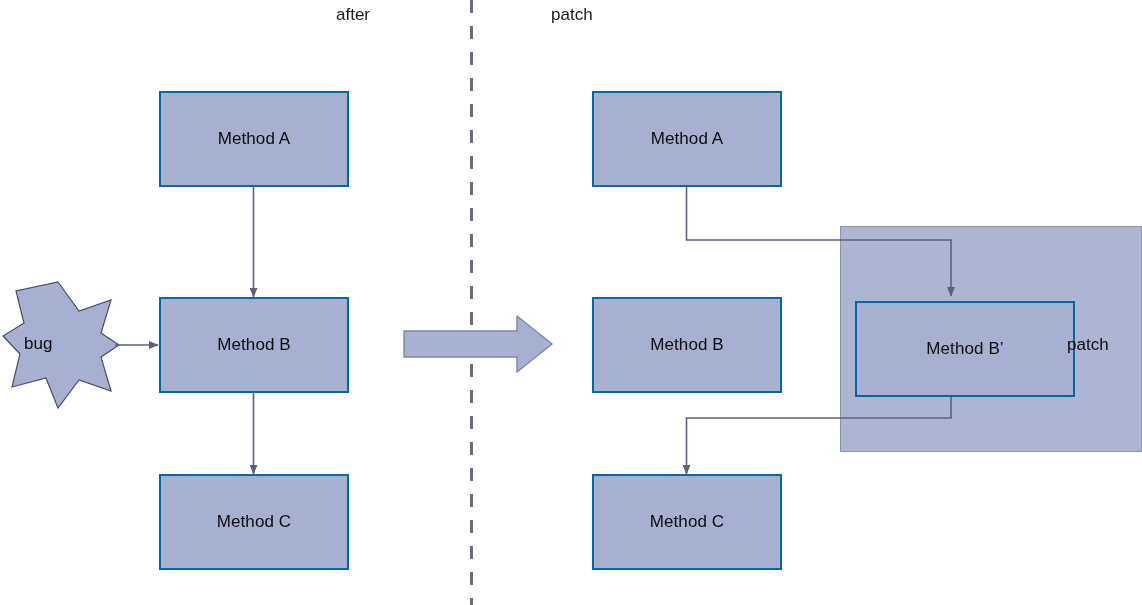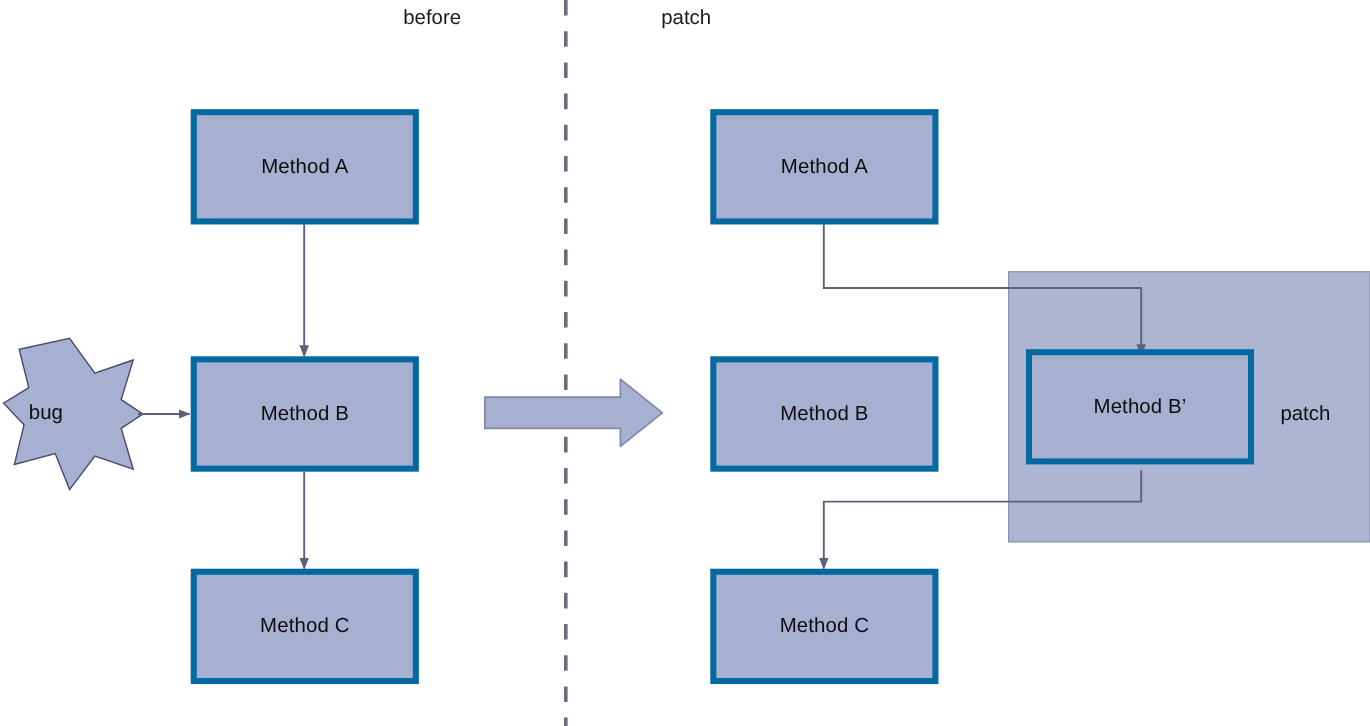--- a/index.html
+++ b/index.html
@@ -21,21 +21,21 @@
     position: absolute;
     left: 0;
     top: 0;
     width: 1142px;
     height: 605px;
   }
   .node-box {
     position: absolute;
     box-sizing: border-box;
     background: #a7b0d1;
-    border: 5px solid #0369a1;
+    border: 2px solid #0369a1;
     display: flex;
     align-items: center;
     justify-content: center;
     font-size: 17px;
     color: #0d0d0d;
     letter-spacing: 0.1px;
   }
   .patch-region {
     position: absolute;
     box-sizing: border-box;
@@ -91,29 +91,29 @@
       <marker id="arrowhead2" markerWidth="10" markerHeight="8" refX="9.2" refY="4" orient="auto" markerUnits="userSpaceOnUse">
         <path d="M0,0 L10,4 L0,8 z" fill="#60607c"></path>
       </marker>
     </defs>
 
     <path d="M686.5,186 L686.5,240 L951,240 L951,296" fill="none" stroke="#60607c" stroke-width="1.6" marker-end="url(#arrowhead2)"></path>
 
     <path d="M951,392 L951,418 L686.5,418 L686.5,474" fill="none" stroke="#60607c" stroke-width="1.6" marker-end="url(#arrowhead2)"></path>
   </svg>
 
-  <div class="section-label" style="left:336px; top:5px;">before</div>
+  <div class="section-label" style="left:336px; top:5px;">after</div>
   <div class="section-label" style="left:551px; top:5px;">patch</div>
 
   <div class="node-box" style="left:159px; top:91px; width:190px; height:96px;">Method A</div>
   <div class="node-box" style="left:159px; top:297px; width:190px; height:96px;">Method B</div>
   <div class="node-box" style="left:159px; top:474px; width:190px; height:96px;">Method C</div>
 
   <div class="star-label" style="left:24px; top:334px; width:70px;">bug</div>
 
   <div class="node-box" style="left:592px; top:91px; width:190px; height:96px;">Method A</div>
   <div class="node-box" style="left:592px; top:297px; width:190px; height:96px;">Method B</div>
-  <div class="node-box" style="left:855px; top:291px; width:190px; height:96px;">Method B’</div>
+  <div class="node-box" style="left:855px; top:301px; width:220px; height:96px;">Method B’</div>
   <div class="node-box" style="left:592px; top:474px; width:190px; height:96px;">Method C</div>
 
   <div class="patch-label" style="left:1067px; top:335px;">patch</div>
 
 </div>
 
 </body></html>

